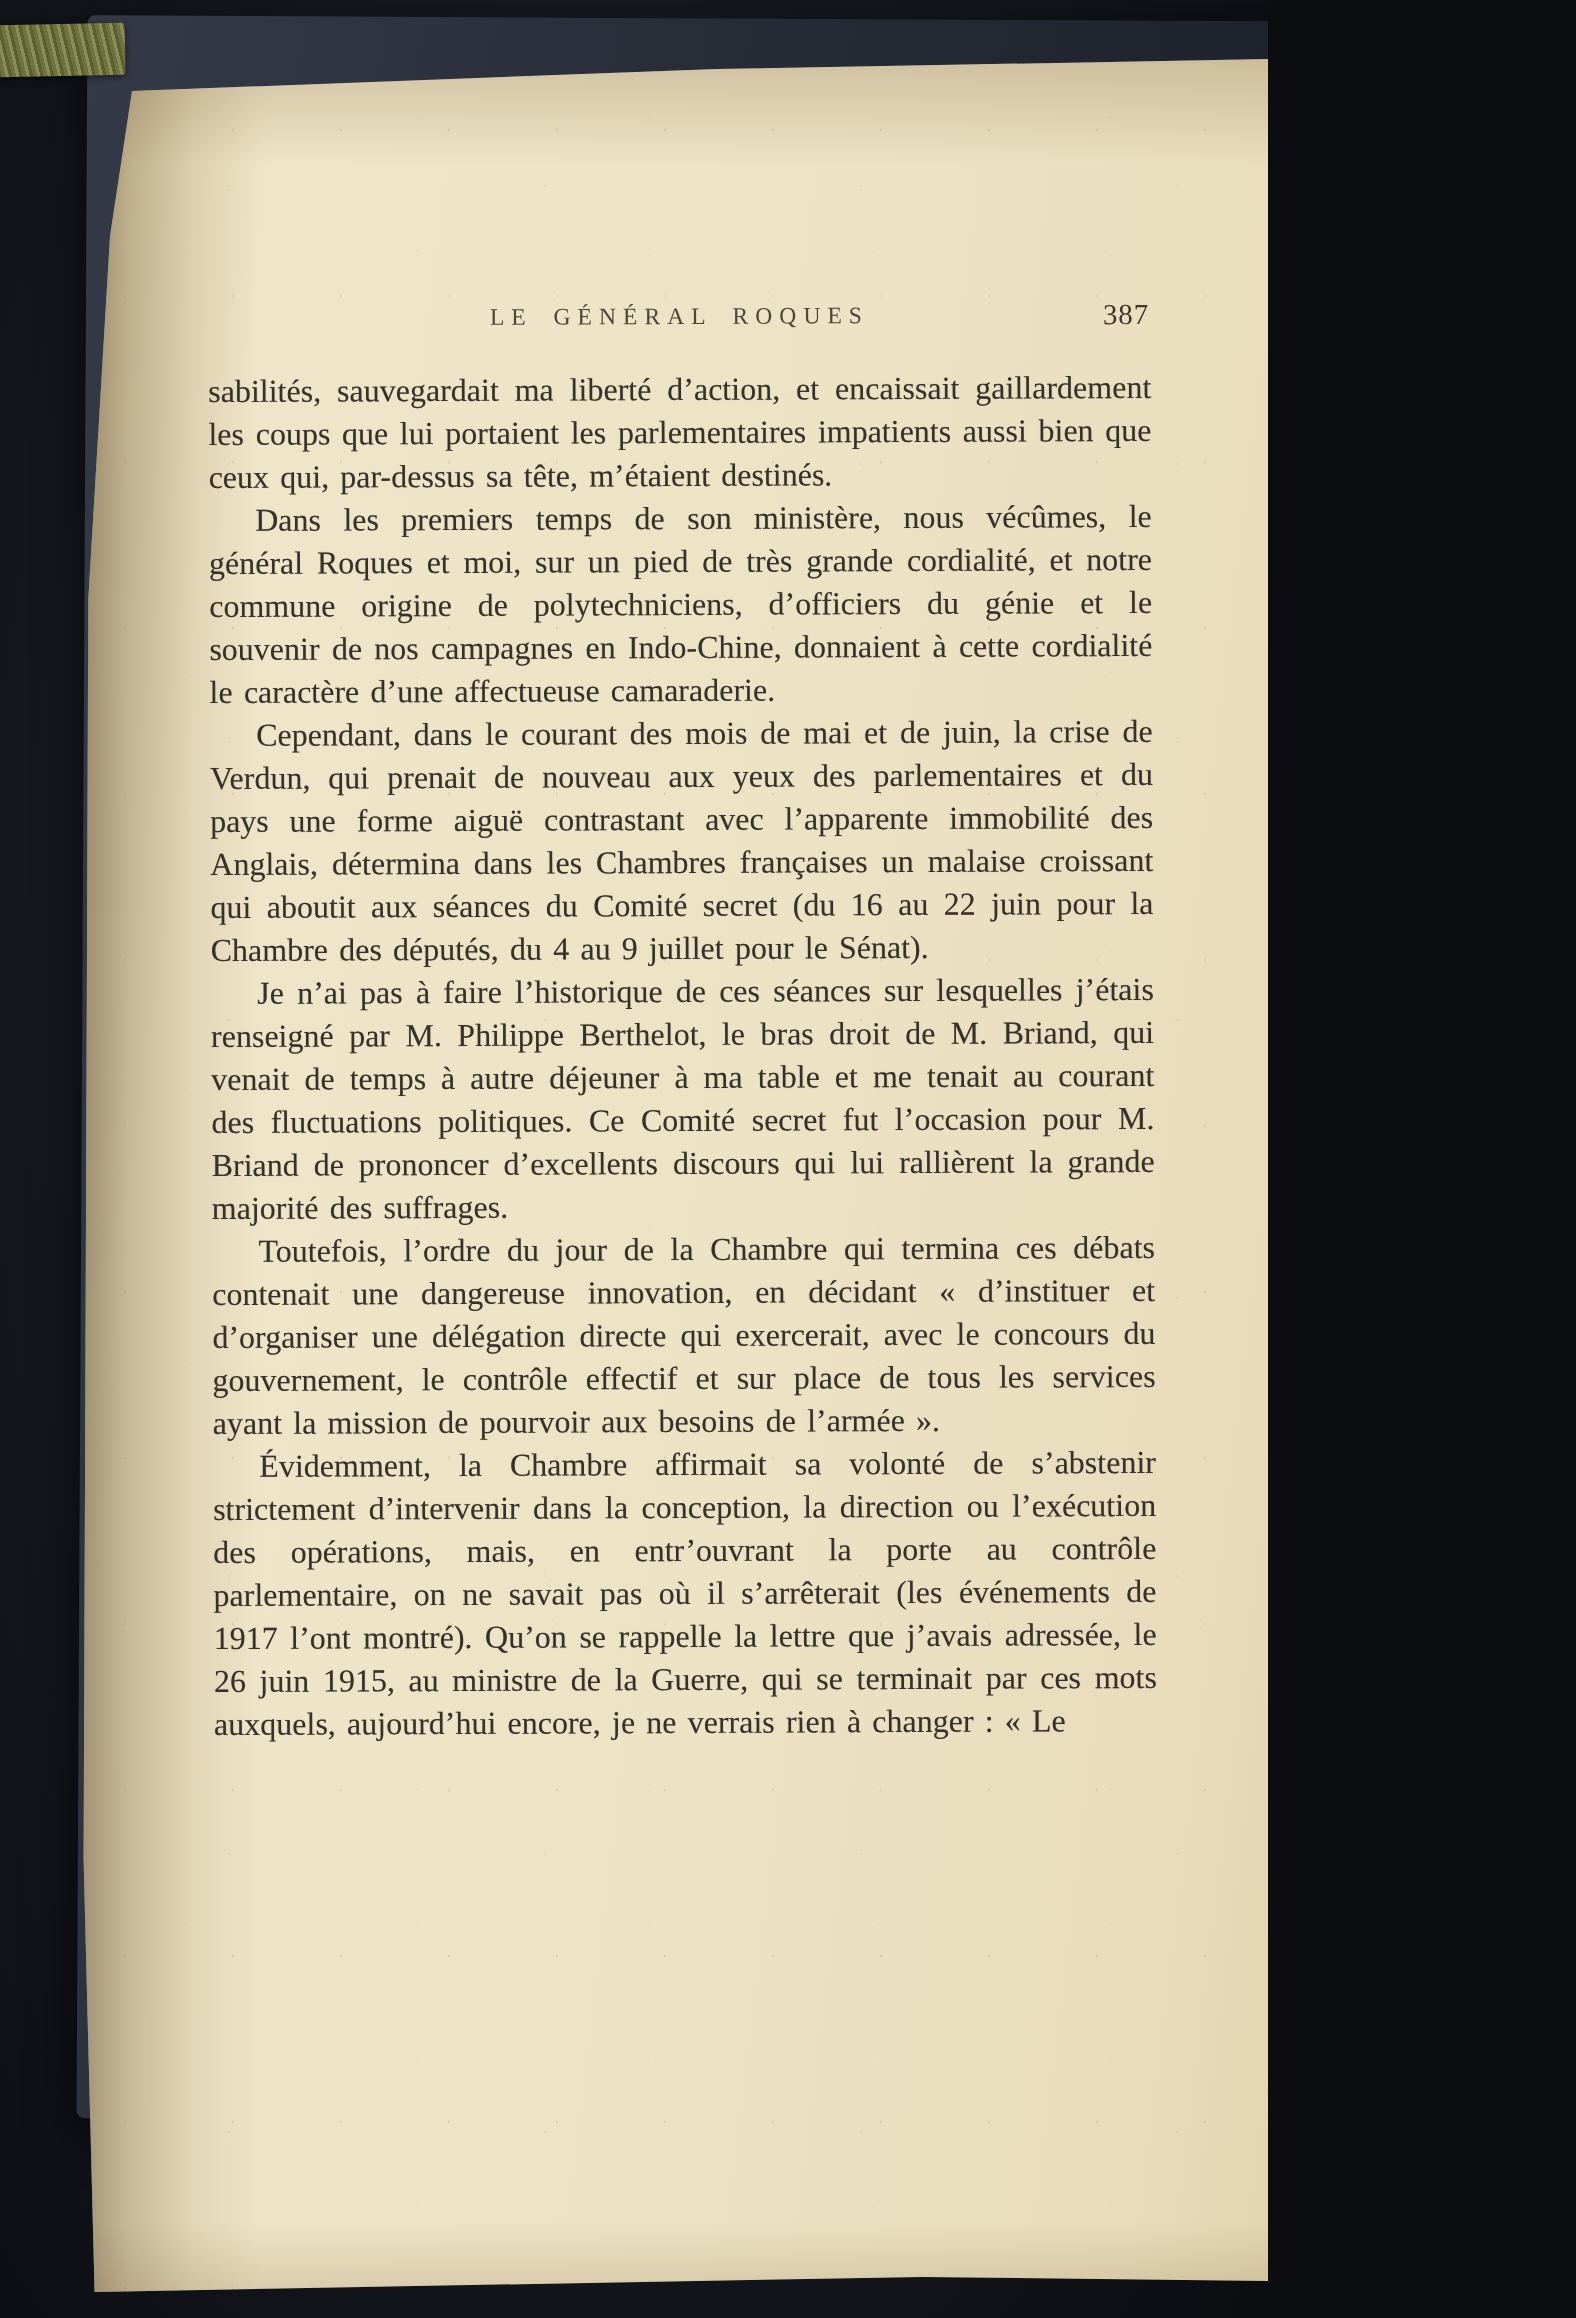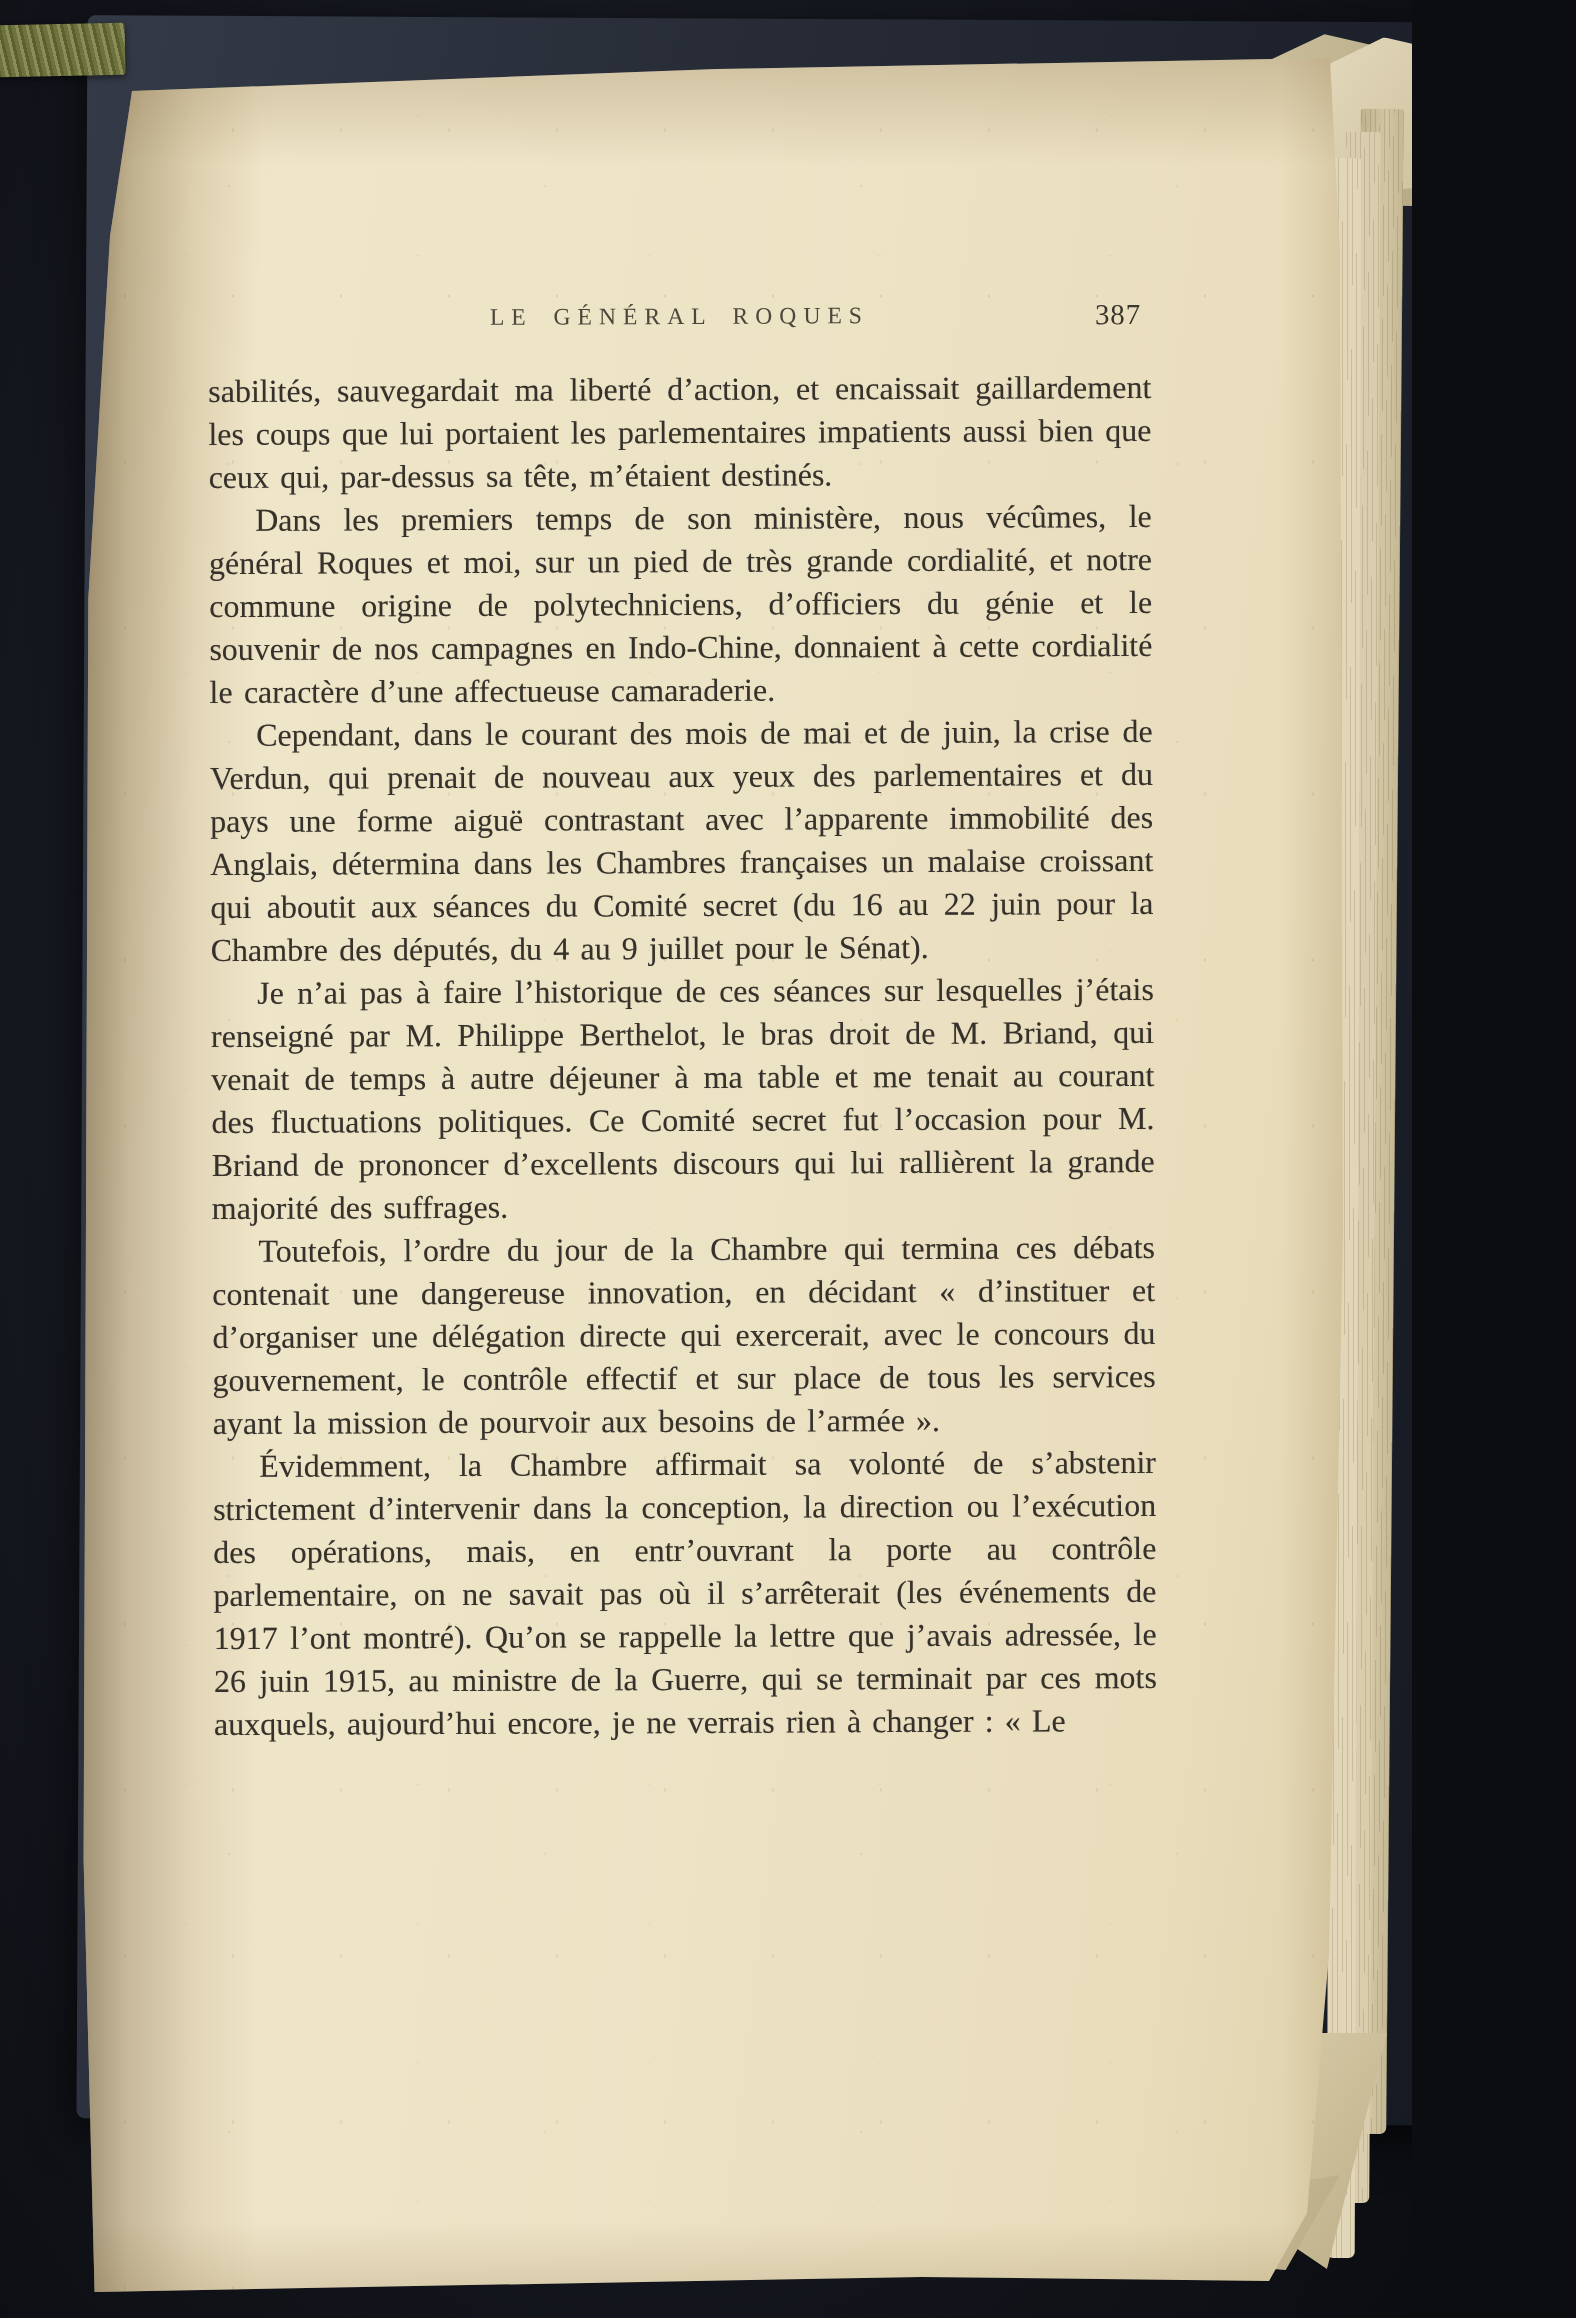--- a/index.html
+++ b/index.html
@@ -4,21 +4,21 @@
 <style>
   html, body {
     margin: 0; padding: 0;
     width: 1576px; height: 2319px;
     background: #0b0d11;
     overflow: hidden;
     font-family: "Liberation Serif", serif;
   }
   .scene {
     position: relative;
-    width: 1412px; height: 2319px;
+    width: 1268px; height: 2319px;
     background: radial-gradient(ellipse at 46% 42%, #232733 0%, #171a22 48%, #0b0d11 100%);
     overflow: hidden;
     text-decoration: underline;
   }
   
   .cover {
     position: absolute;
     left: 82px; top: 19px; width: 1460px; height: 2103px;
     background: linear-gradient(100deg, #343a47 0%, #272c37 35%, #1c212b 70%, #141821 100%);
     border-radius: 7.9px;
@@ -132,21 +132,21 @@
     height: 41px;
     text-align: center;
   }
   .running-title {
     font-size: 23.6px;
     letter-spacing: 7px;
     color: #4c463b;
     word-spacing: 7.9px;
   }
   .page-number {
-    position: absolute; right: 10px; top: -3.2px;
+    position: absolute; right: 2px; top: -3.2px;
     font-size: 29px;
     letter-spacing: 0.8px;
     color: #3b362e;
   }
   .body-text {
     margin-top: 23.6px;
     font-size: 32px;
     line-height: 43px;
     text-align: justify;
     word-spacing: 0.10em;

